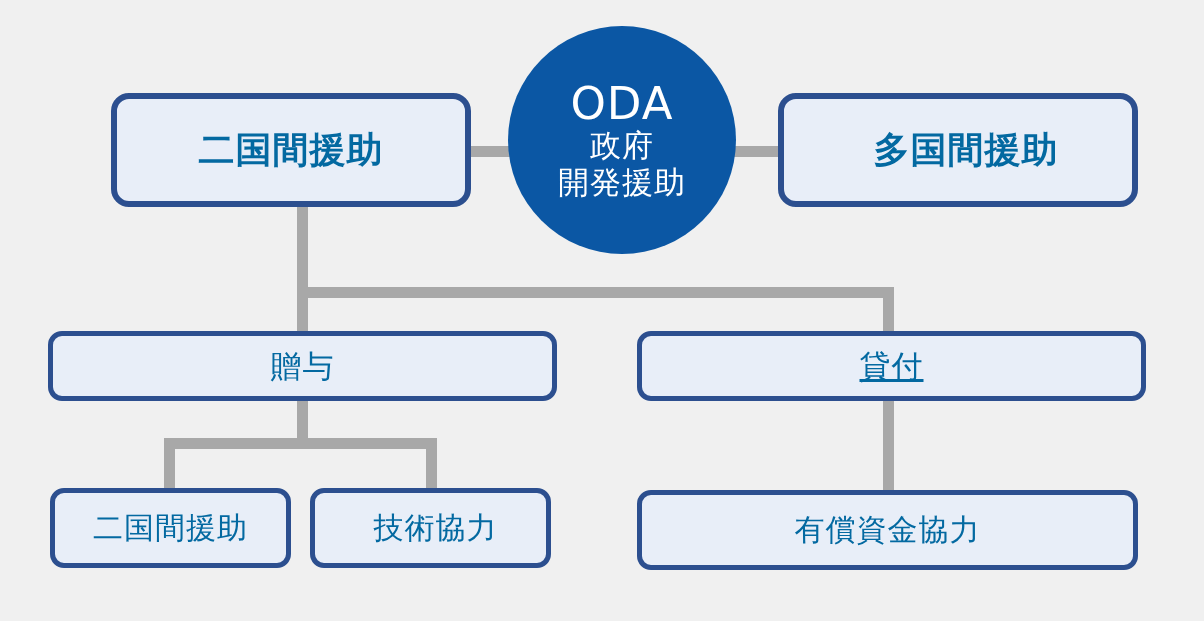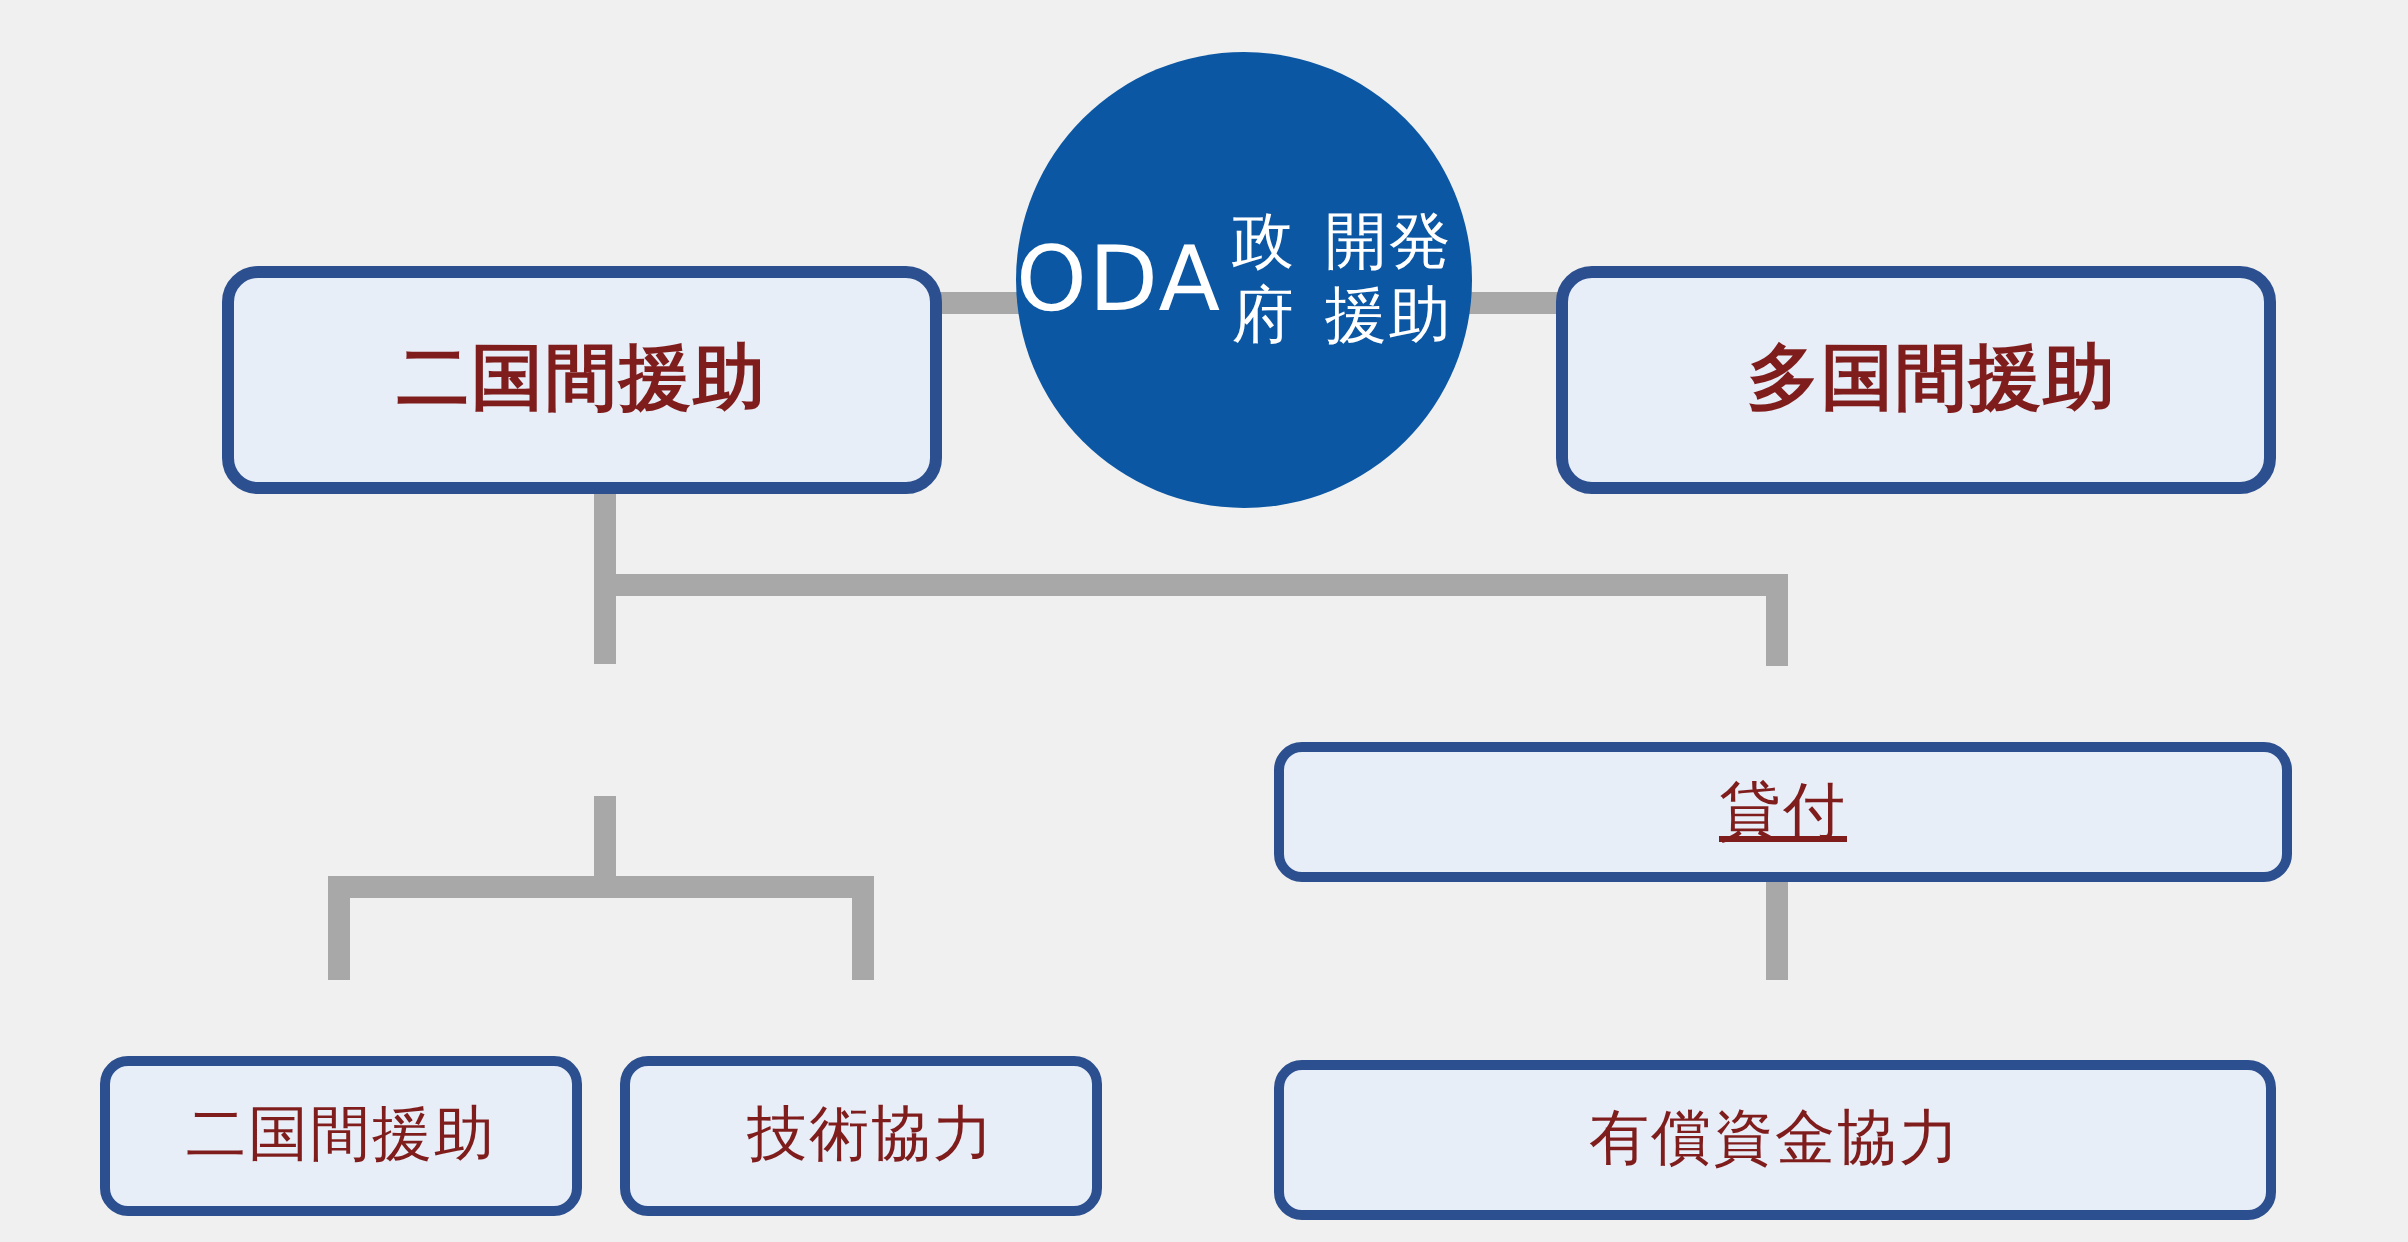--- a/index.html
+++ b/index.html
@@ -25,24 +25,23 @@
   
   .node {
     position: absolute;
     box-sizing: border-box;
     background: #e8eef8;
     border: 5px solid #2c4f8f;
     border-radius: 14px;
     display: flex;
     align-items: center;
     justify-content: center;
-    color: #7f1d1d;
+    color: #0369a1;
     line-height: 1;
     white-space: nowrap;
-    margin-top: 40px;
   }
   .node.tier1 {
     border-width: 6px;
     border-radius: 18px;
     font-size: 36px;
     font-weight: bold;
     letter-spacing: 1px;
   }
   .node.tier2 {
     border-width: 5px;
@@ -59,21 +58,21 @@
     letter-spacing: 1px;
   }
 
   
   .circle {
     position: absolute;
     border-radius: 50%;
     background: #0b57a4;
     color: #ffffff;
     display: flex;
-    flex-direction: row;
+    flex-direction: column;
     align-items: center;
     justify-content: center;
     text-align: center;
   }
   .circle .c-main {
     font-size: 45px;
     line-height: 1.05;
     letter-spacing: 1px;
   }
   .circle .c-sub1 {
@@ -119,20 +118,23 @@
   <div class="node tier1" style="left:778px; top:93px; width:360px; height:114px;padding-left:16px;">
     <span>多国間援助</span>
   </div>
 
   <div class="circle" style="left:508px; top:26px; width:228px; height:228px;">
     <div class="c-main">ODA</div>
     <div class="c-sub1">政府</div>
     <div class="c-sub2">開発援助</div>
   </div>
 
+  <div class="node tier2" style="left:48px; top:331px; width:509px; height:70px;">
+    <span>贈与</span>
+  </div>
 
   <div class="node tier2" style="left:637px; top:331px; width:509px; height:70px;text-decoration:underline;">
     <span>貸付</span>
   </div>
 
   <div class="node tier3" style="left:50px; top:488px; width:241px; height:80px;">
     <span>二国間援助</span>
   </div>
 
   <div class="node tier3" style="left:310px; top:488px; width:241px; height:80px;padding-left:10px;">

